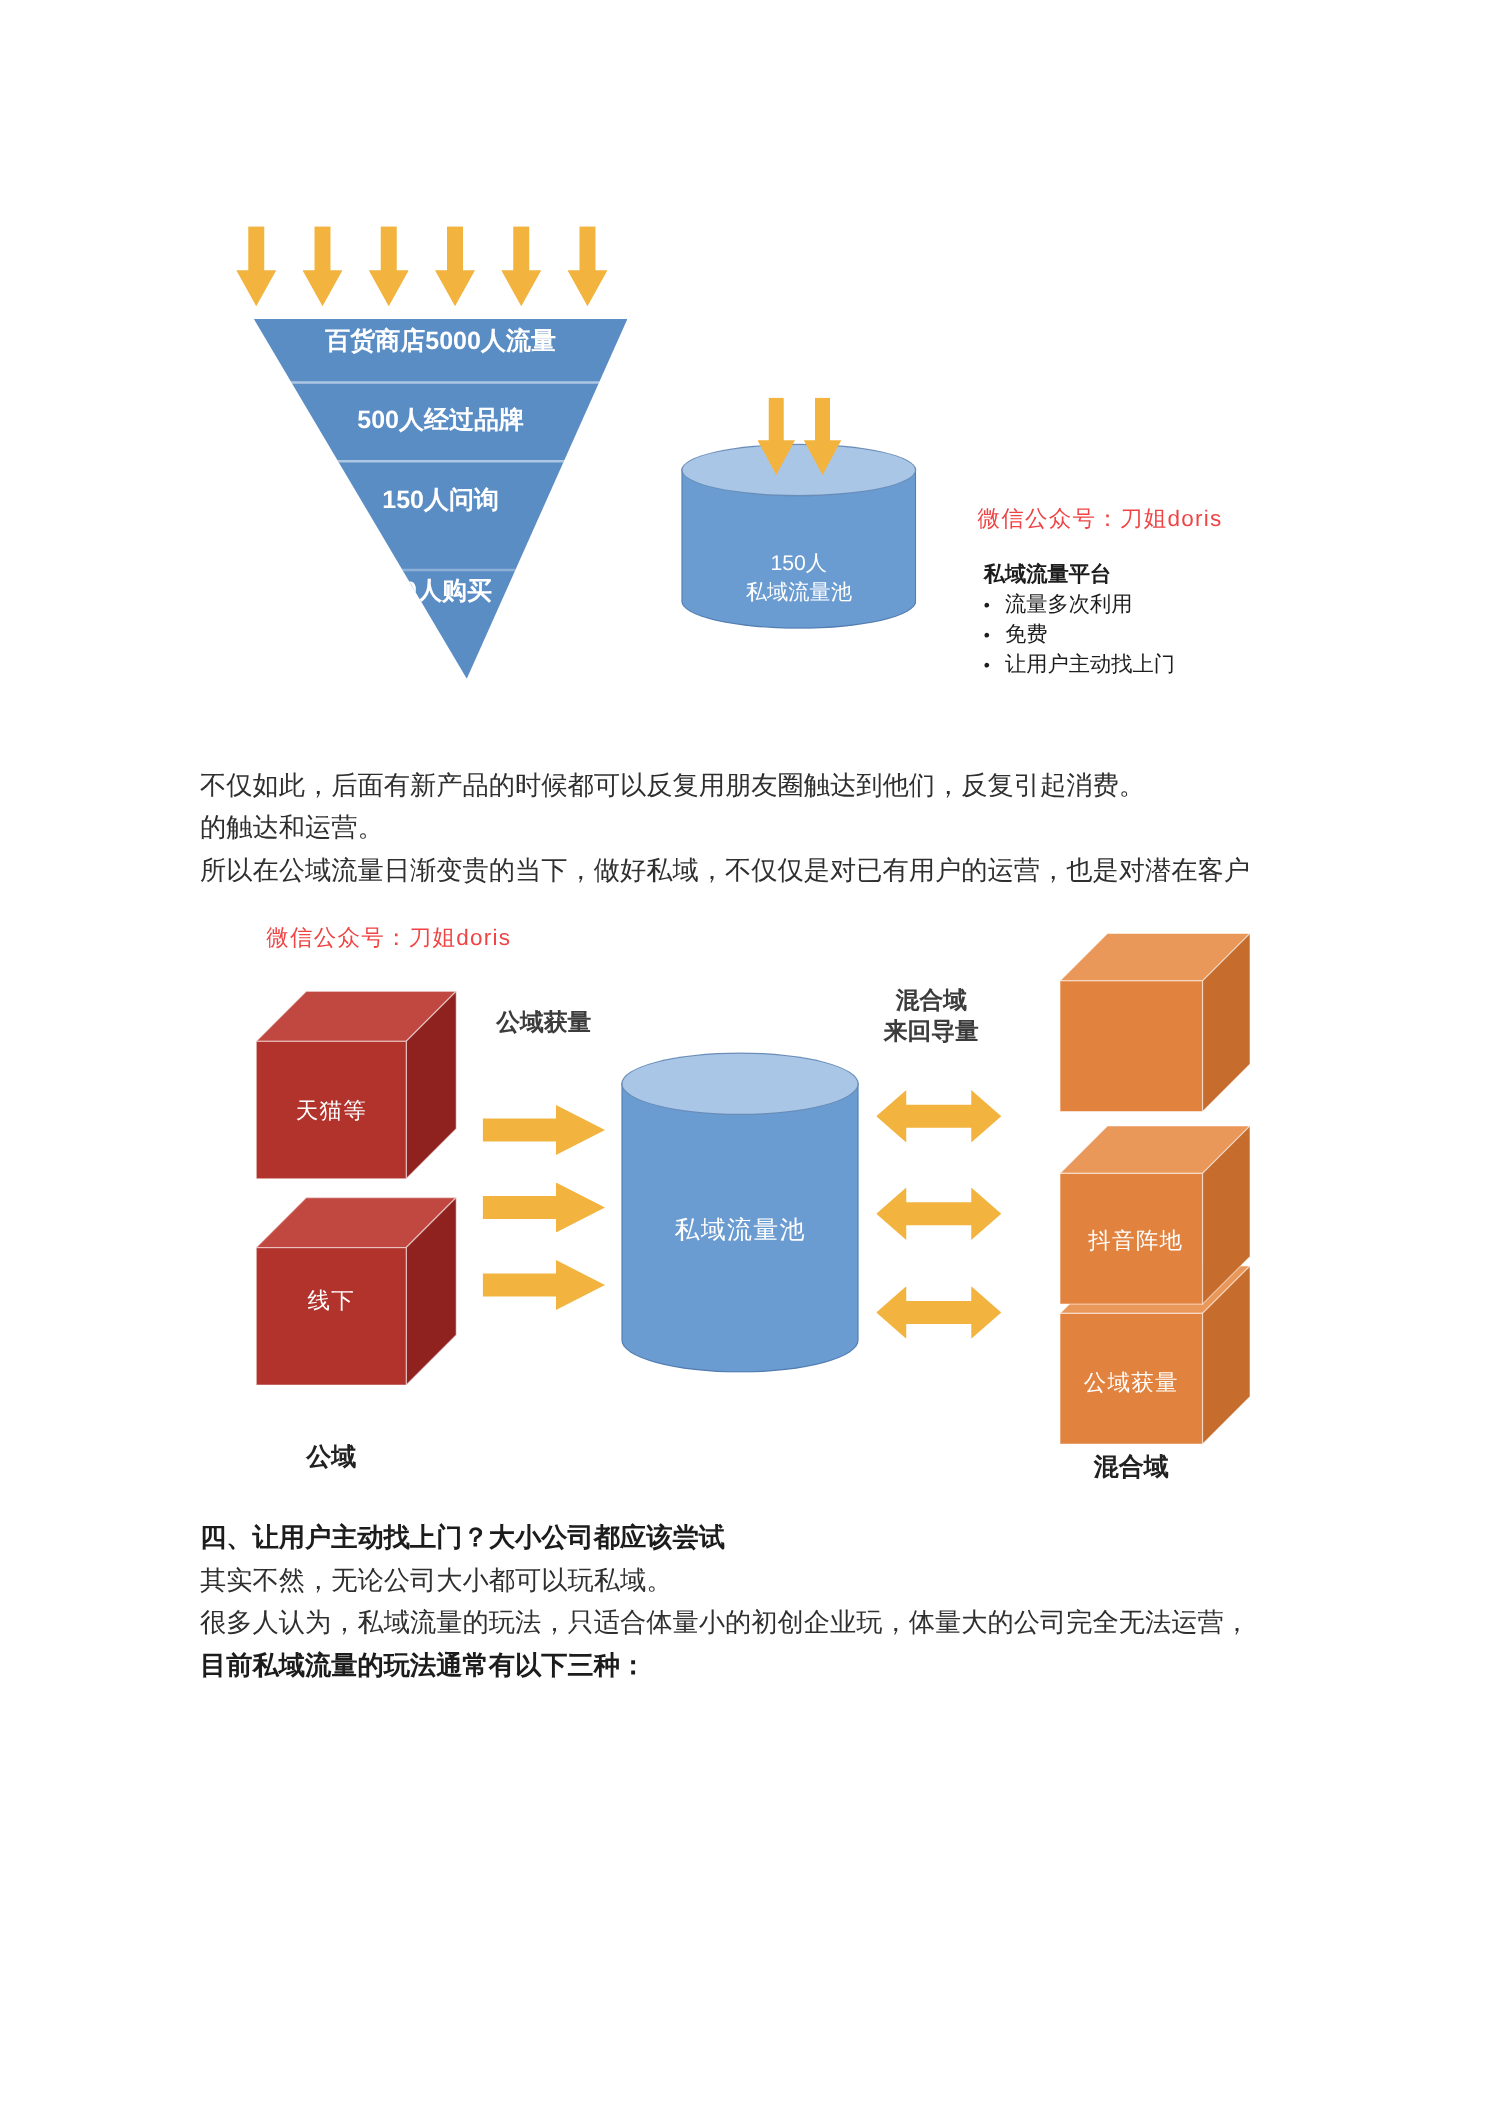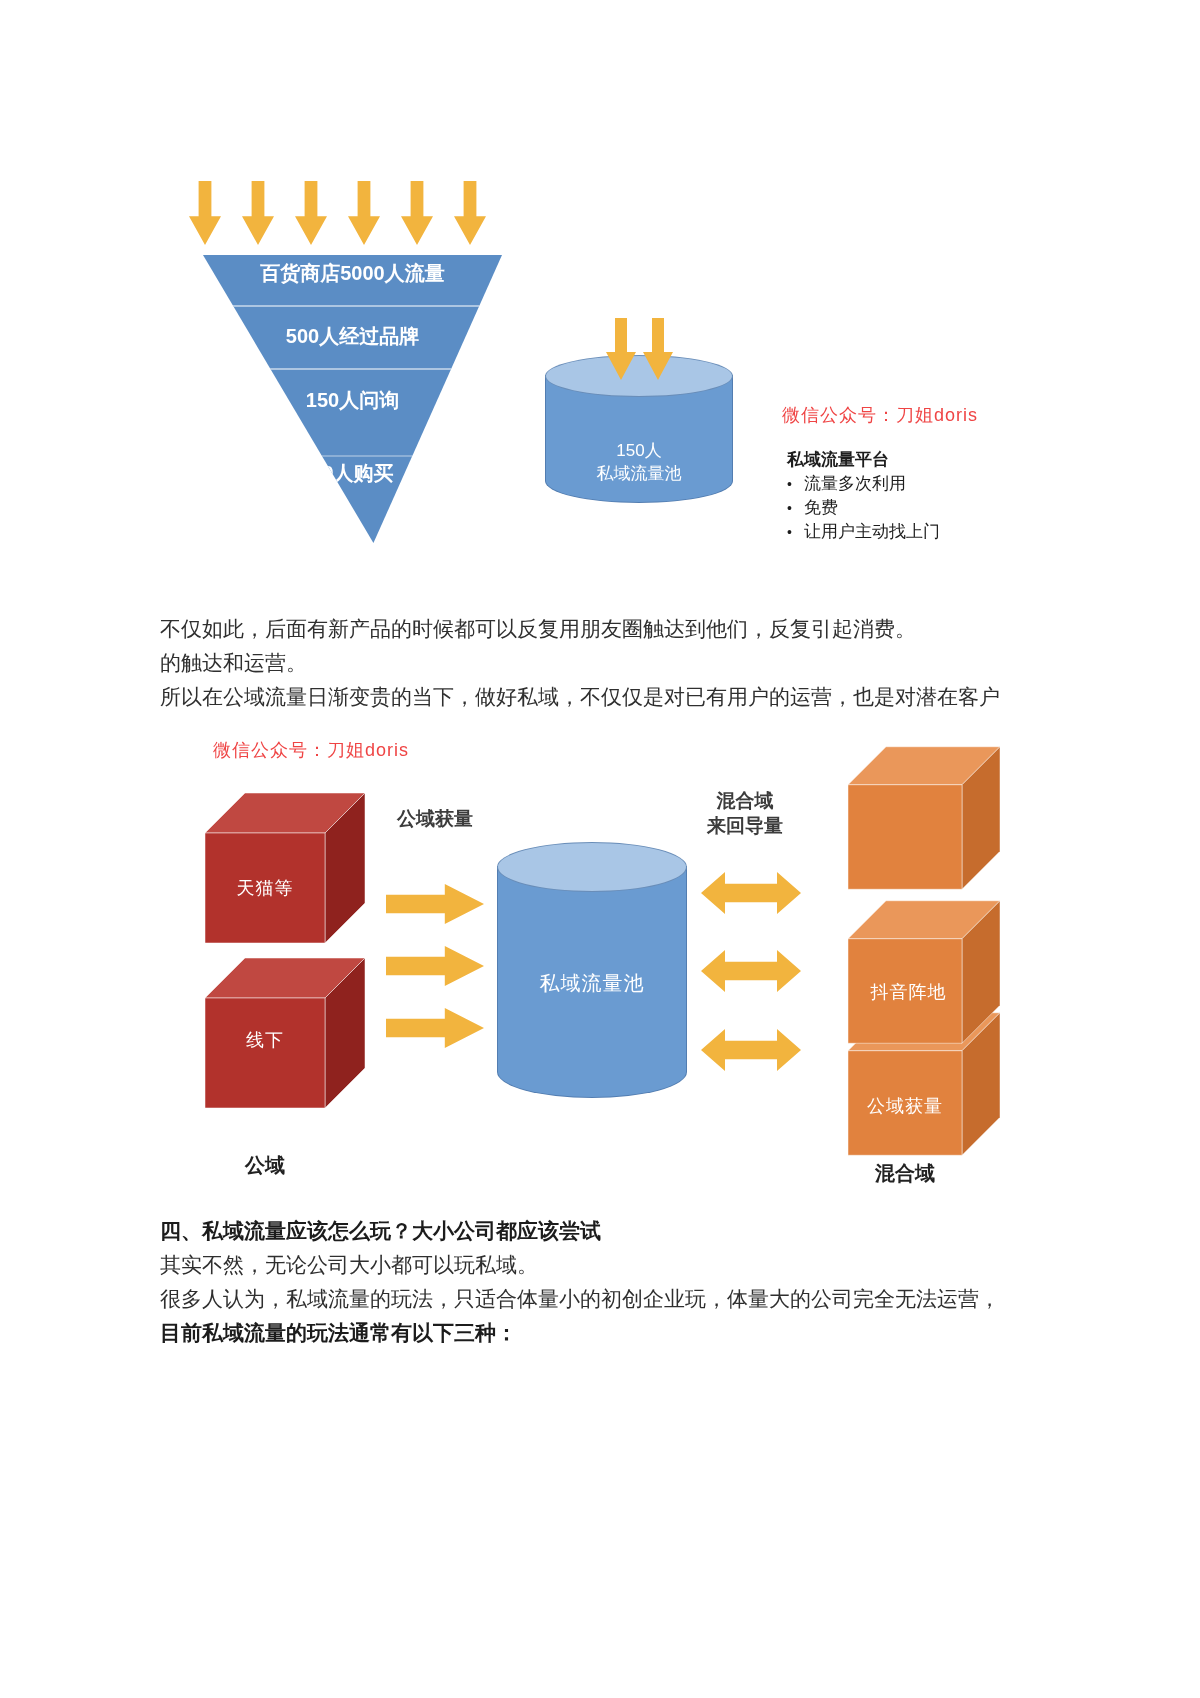--- a/index.html
+++ b/index.html
@@ -174,17 +174,17 @@
     <polygon points="0,40 40,0 160,0 120,40" fill="#EA975A" stroke="#ffffff" stroke-opacity=".5" stroke-linejoin="round"></polygon>
     <polygon points="120,40 160,0 160,110 120,150" fill="#C66C2D" stroke="#ffffff" stroke-opacity=".5" stroke-linejoin="round"></polygon>
     <polygon points="0,40 120,40 120,150 0,150" fill="#E1823E" stroke="#ffffff" stroke-opacity=".5" stroke-linejoin="round"></polygon>
   </svg>
   <div class="cube-label" style="left:848px;top:258px;width:121px;height:108px;z-index:5;">抖音阵地</div>
 
   <div class="zone-label" style="left:848px;top:480px;width:114px;z-index:5;">混合域</div>
 </div>
 
 <div class="para" style="top:1214px;">
-  <div class="bold-line">四、私域流量应该怎么玩？大小公司都应该尝试</div>
+  <div class="bold-line">四、让用户主动找上门？大小公司都应该尝试</div>
   <div>其实不然，无论公司大小都可以玩私域。</div>
   <div>很多人认为，私域流量的玩法，只适合体量小的初创企业玩，体量大的公司完全无法运营，</div>
   <div class="bold-line">目前私域流量的玩法通常有以下三种：</div>
 </div>
 
 </body></html>

